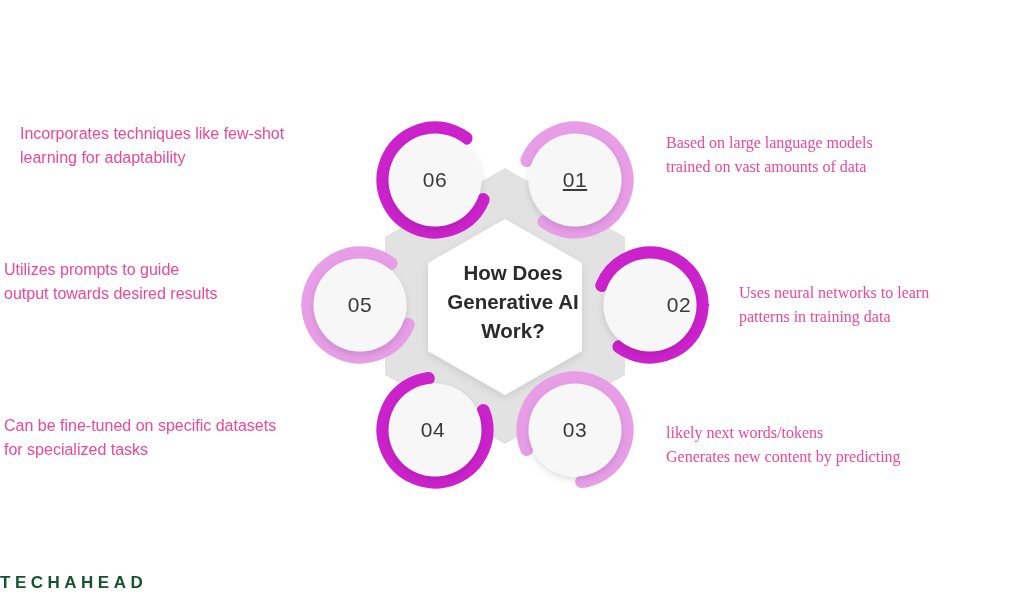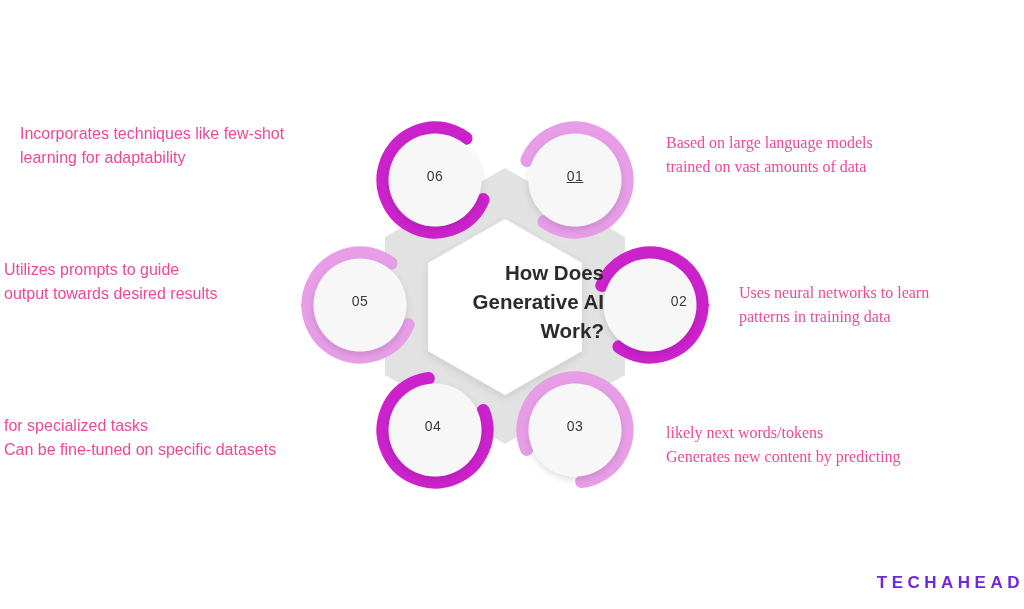--- a/index.html
+++ b/index.html
@@ -33,31 +33,31 @@
     left: 0;
     top: 0;
     width: 1024px;
     height: 609px;
     display: block;
   }
   .node-num {
     position: absolute;
     width: 110px;
     text-align: center;
-    font-size: 14px;
+    font-size: 21px;
     color: #3a3a3a;
     font-family: "Liberation Sans", sans-serif;
     letter-spacing: 0.5px;
   }
   .center-title {
     position: absolute;
     left: 422px;
     top: 258px;
     width: 182px;
-    text-align: right;
+    text-align: center;
     font-size: 20.5px;
     font-weight: bold;
     line-height: 1.42;
     color: #2b2b2b;
     font-family: "Liberation Sans", sans-serif;
   }
   .caption {
     position: absolute;
     font-size: 16px;
     line-height: 1.47;
@@ -72,25 +72,25 @@
   .cap-04 { left: 4px;   top: 414px; width: 370px; }
   .cap-01 { left: 666px; top: 131px; width: 350px; }
   .cap-02 { left: 739px; top: 281px; width: 290px; }
   .cap-03 { left: 666px; top: 421px; width: 350px; }
 
   .watermark {
     position: absolute;
     left: 0;
     top: 573px;
     width: 1024px;
-    text-align: right;
+    text-align: left;
     font-size: 17px;
     font-weight: bold;
     letter-spacing: 4.5px;
-    color: #6d28d9;
+    color: #14532d;
     font-family: "Liberation Sans", sans-serif;
   }
 </style>
 </head>
 <body>
 
 <div id="infographic">
 
   <div class="stage">
 
@@ -171,22 +171,22 @@
       <div>Incorporates techniques like few-shot</div>
       <div>learning for adaptability</div>
     </div>
 
     <div class="caption left cap-05">
       <div>Utilizes prompts to guide</div>
       <div>output towards desired results</div>
     </div>
 
     <div class="caption left cap-04">
+      <div>Can be fine-tuned on specific datasets</div>
       <div>for specialized tasks</div>
-      <div>Can be fine-tuned on specific datasets</div>
     </div>
 
     <div class="caption right cap-01">
       <div>Based on large language models</div>
       <div>trained on vast amounts of data</div>
     </div>
 
     <div class="caption right cap-02">
       <div>Uses neural networks to learn</div>
       <div>patterns in training data</div>

